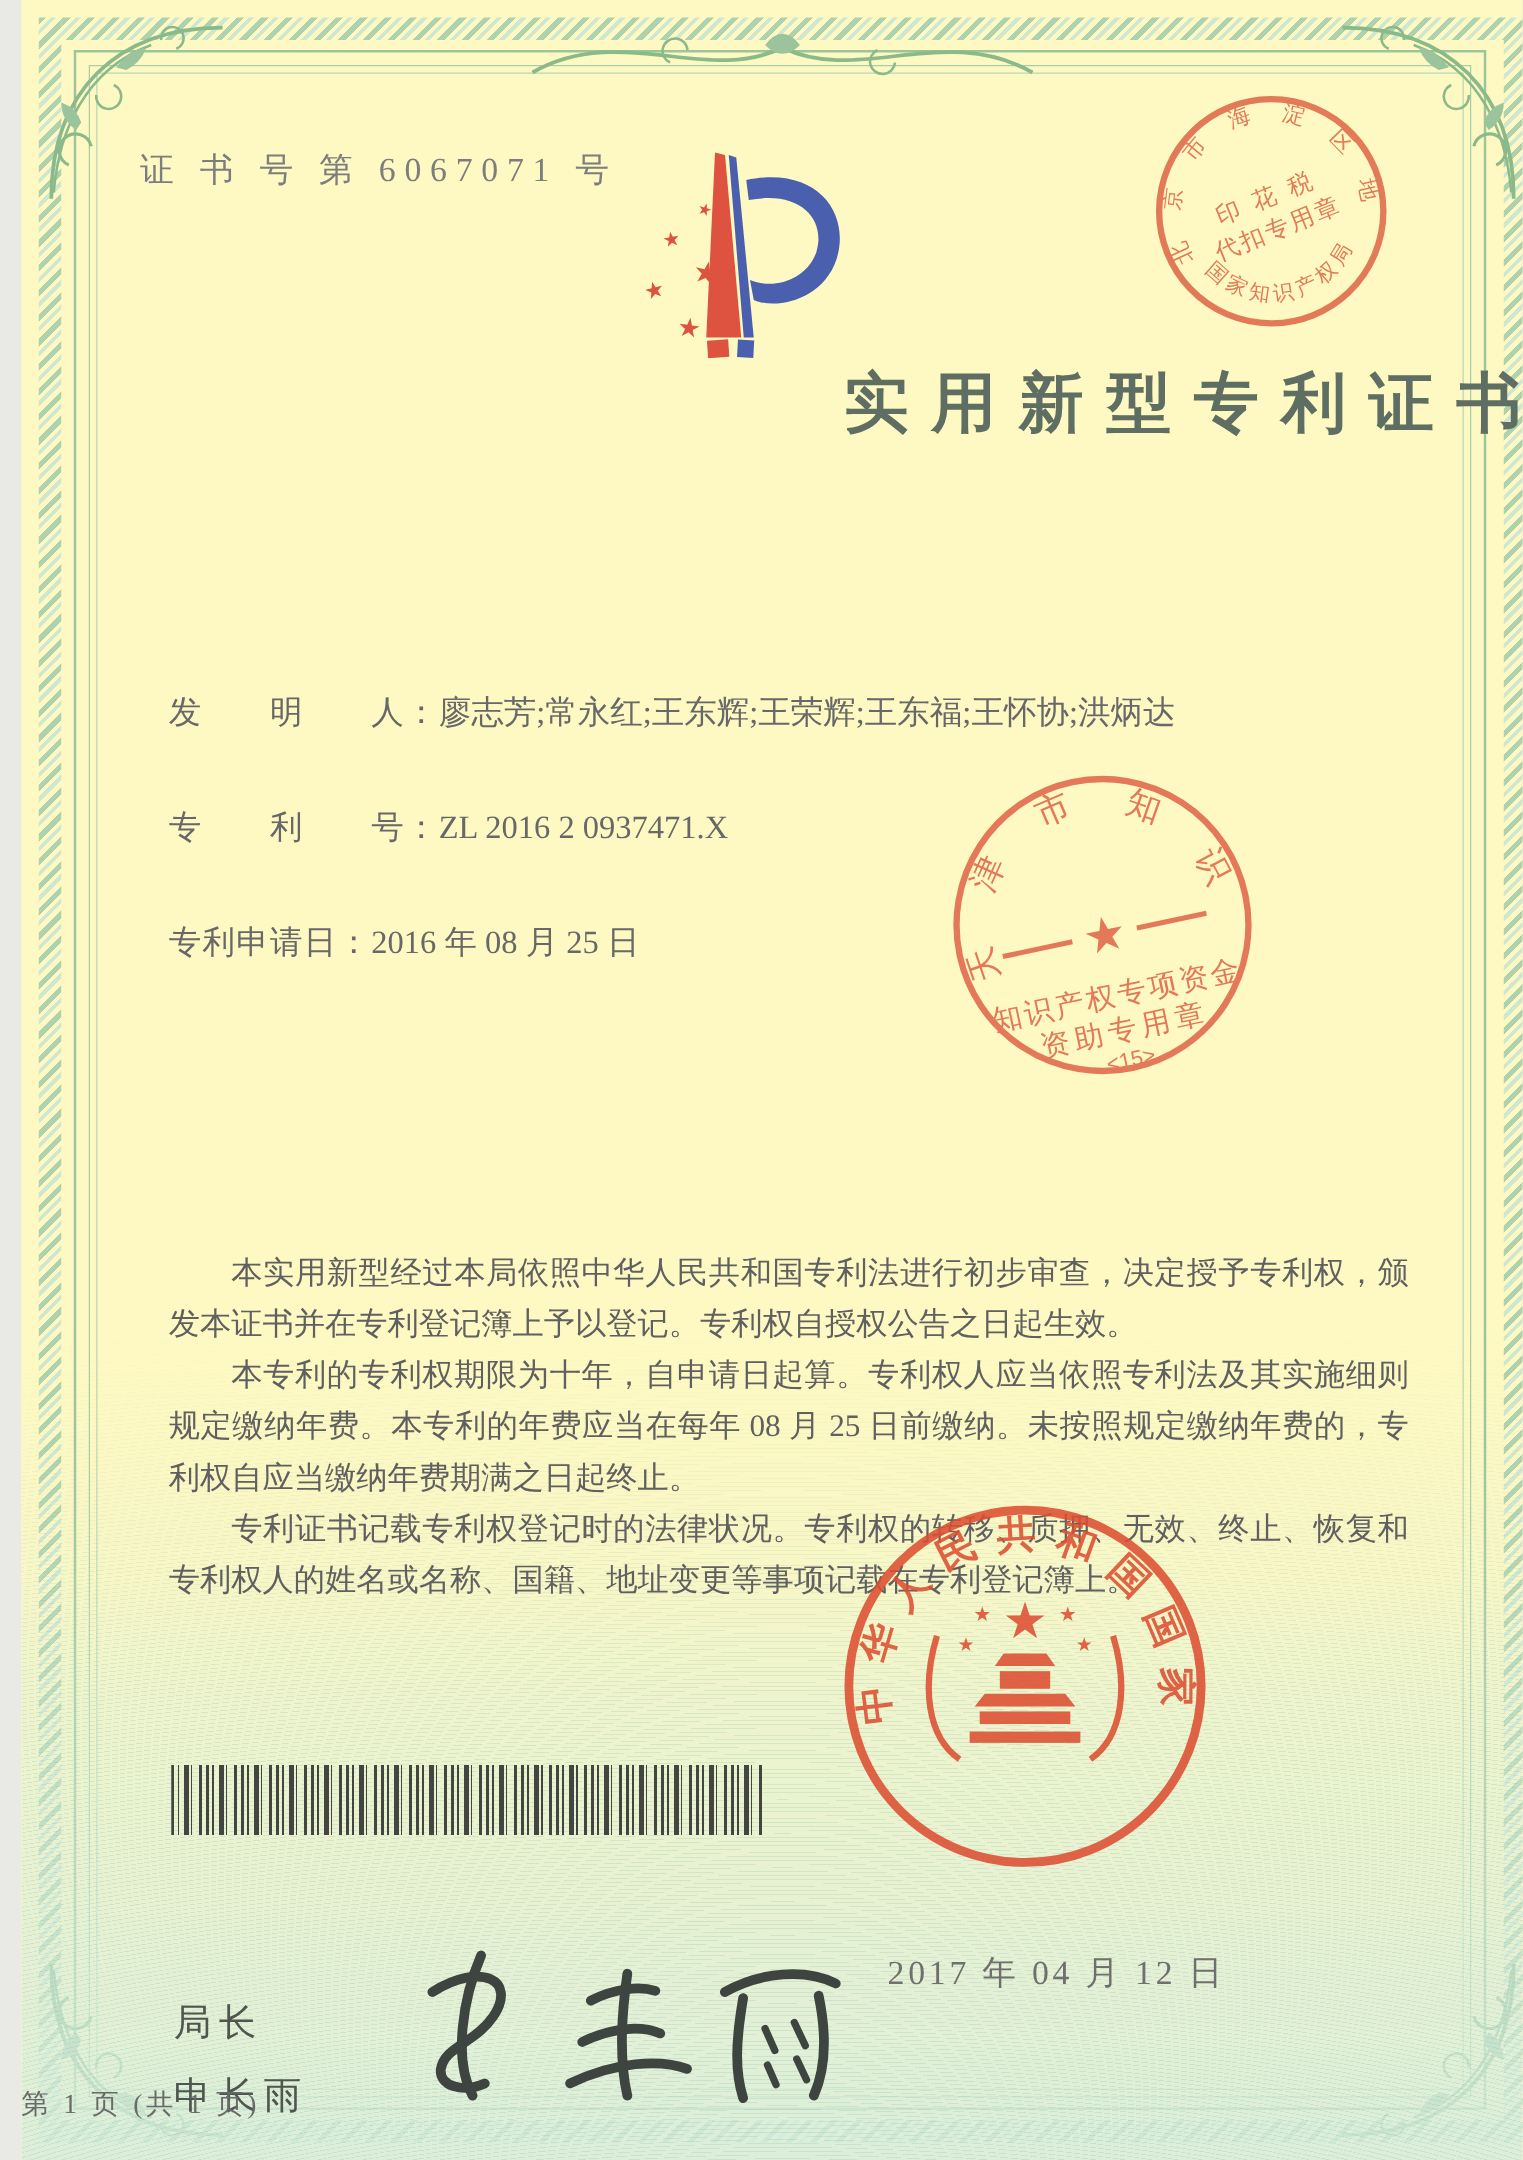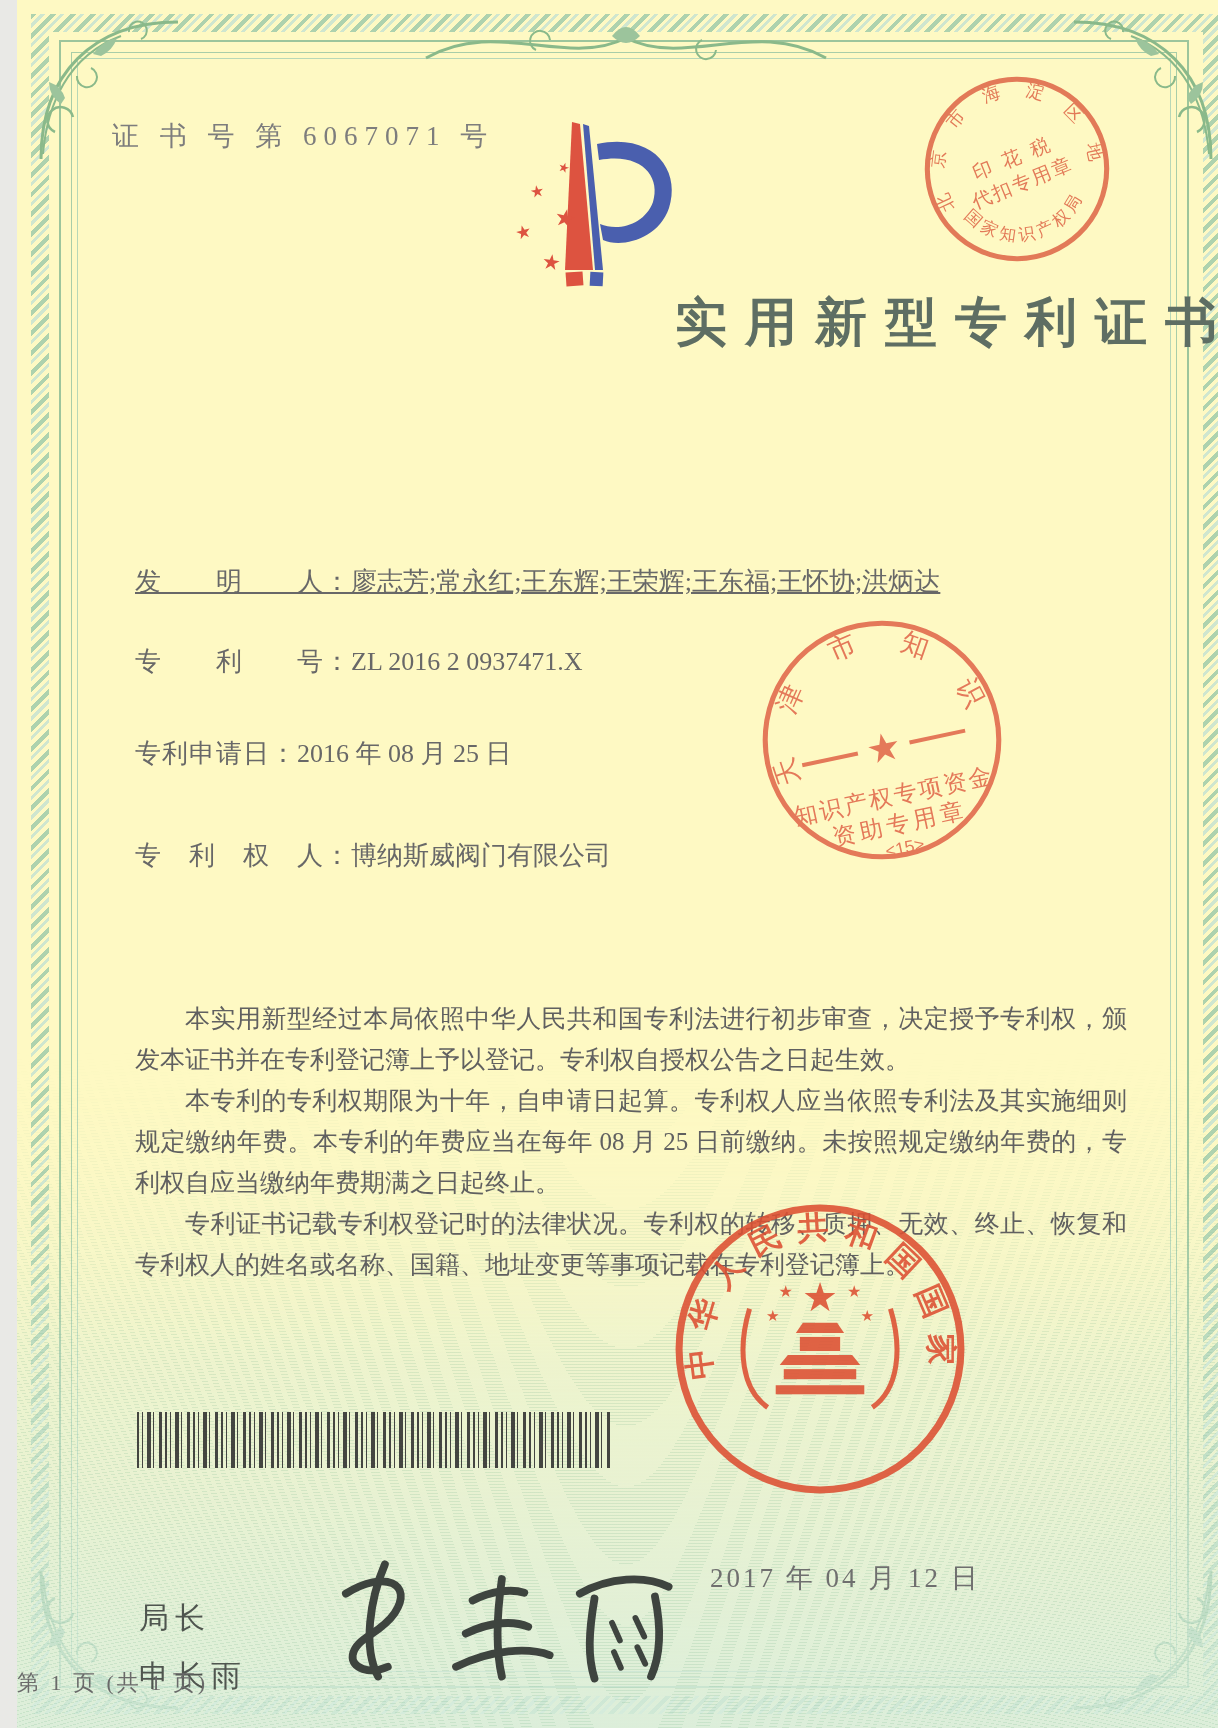--- a/index.html
+++ b/index.html
@@ -26,21 +26,21 @@
   .c-br{right:16px;bottom:12px;transform:scale(-1,-1);}
   .top-crest{position:absolute;left:50%;top:8px;transform:translateX(-50%);width:420px;height:70px;}
 
   .cert-number{position:absolute;left:95px;top:118px;font-size:27px;color:#7d7d7d;letter-spacing:7px;}
   .logo{position:absolute;left:452px;top:120px;width:240px;height:170px;}
   .title{position:absolute;left:0;width:100%;top:288px;text-align:right;
          font-size:52px;font-weight:bold;color:#5e6e63;letter-spacing:18px;}
 
   .field{position:absolute;left:118px;font-size:26px;color:#686868;white-space:nowrap;}
   .field .lab{letter-spacing:1px;}
-  .f0{top:458px;} .f1{top:564px;text-decoration:underline;} .f2{top:644px;} .f3{top:736px;} .f4{top:838px;} .f5{top:930px;}
+  .f0{top:458px;} .f1{top:552px;} .f2{top:644px;} .f3{top:736px;} .f4{top:838px;} .f5{top:930px;}
 
   .paras{position:absolute;left:118px;top:998px;width:992px;font-size:25px;color:#606060;
          line-height:41px;text-align:justify;}
   .paras p{margin:0;text-indent:2em;}
 
   .barcode{position:absolute;left:120px;top:1412px;width:475px;height:56px;opacity:.88;
     background-image:repeating-linear-gradient(90deg,
       #2e2e2e 0 2px,transparent 2px 5px,
       #2e2e2e 5px 6px,transparent 6px 10px,
       #2e2e2e 10px 14px,transparent 14px 16px,
@@ -140,21 +140,20 @@
       <text x="48" y="120" font-size="18" fill="#dd5340" transform="rotate(-14 48 120)">★</text>
       <text x="72" y="148" font-size="21" fill="#dd5340" transform="rotate(8 72 148)">★</text>
     </svg>
   </div>
 
   <div class="title">实用新型专利证书</div>
 
   <div class="field f1"><span class="lab">发　　明　　人：</span><span>廖志芳;常永红;王东辉;王荣辉;王东福;王怀协;洪炳达</span></div>
   <div class="field f2"><span class="lab">专　　利　　号：</span><span>ZL 2016 2 0937471.X</span></div>
   <div class="field f3"><span class="lab">专利申请日：</span><span>2016 年 08 月 25 日</span></div>
-  <div class="field f4"><span class="lab">专　利　权　人：</span><span>博纳斯威阀门有限公司</span></div>
 
   <div class="paras">
     <p>本实用新型经过本局依照中华人民共和国专利法进行初步审查，决定授予专利权，颁发本证书并在专利登记簿上予以登记。专利权自授权公告之日起生效。</p>
     <p>本专利的专利权期限为十年，自申请日起算。专利权人应当依照专利法及其实施细则规定缴纳年费。本专利的年费应当在每年 08 月 25 日前缴纳。未按照规定缴纳年费的，专利权自应当缴纳年费期满之日起终止。</p>
     <p>专利证书记载专利权登记时的法律状况。专利权的转移、质押、无效、终止、恢复和专利权人的姓名或名称、国籍、地址变更等事项记载在专利登记簿上。</p>
   </div>
 
   <div class="stamp stamp-tax">
     <svg viewBox="0 0 210 210">
       <circle cx="105" cy="105" r="88" fill="none" stroke="#dd5f41" stroke-width="5"></circle>

